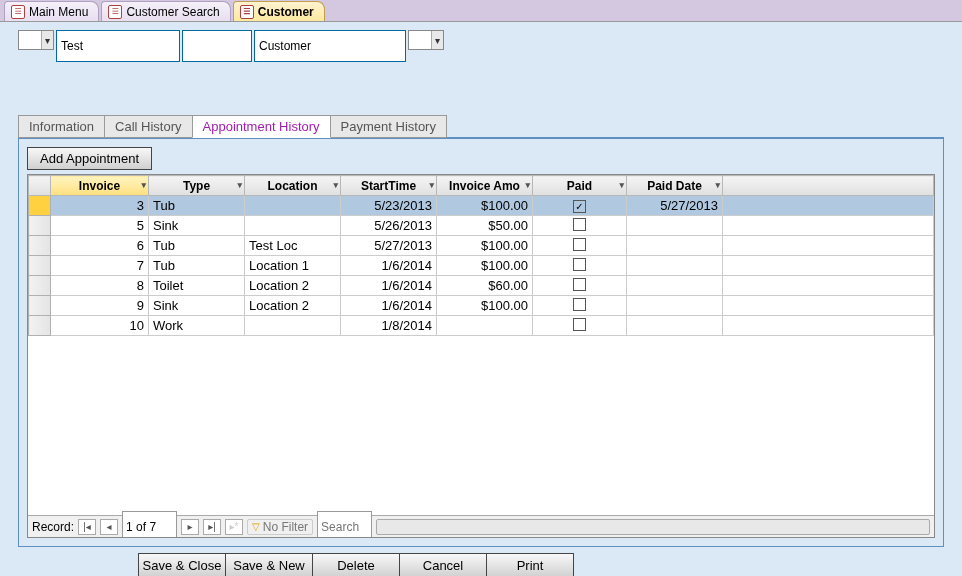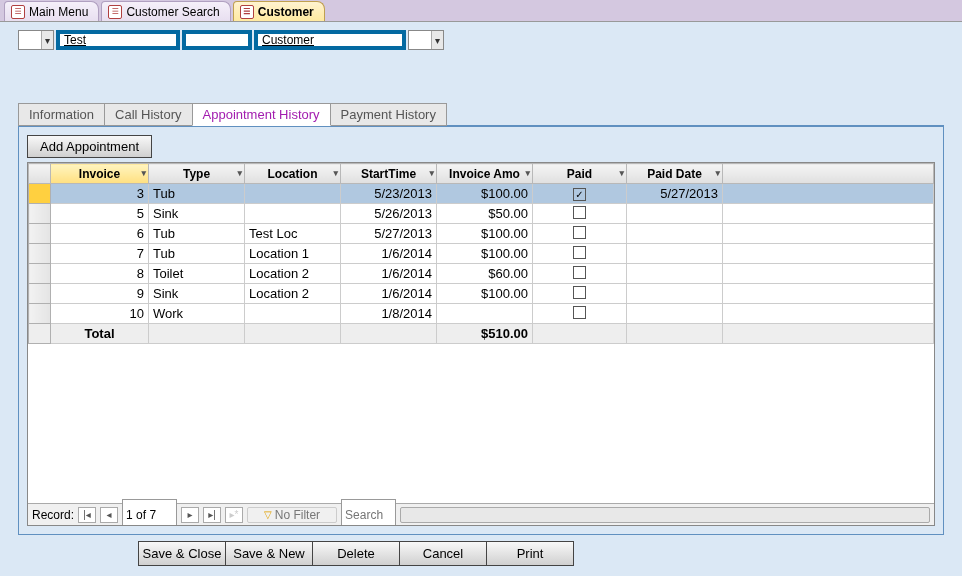--- a/index.html
+++ b/index.html
@@ -81,27 +81,26 @@
     background: #e8e8e8;
     border-left: 1px solid #aaa;
     padding: 0 3px;
     height: 100%;
     display: flex;
     align-items: center;
     margin-right: -2px;
   }
   .txt {
     background: #fff;
-    border: 4px solid #0369a1;
-    height: 20px;
+    border: 1px solid #0369a1;
+    height: 32px;
     font-size: 12px;
     padding: 0 4px;
     display: flex;
     align-items: center;
-    text-decoration: underline;
   }
   .label-jt {
     font-size: 13px;
     margin-top: 6px;
   }
   .picture-block {
     position: absolute;
     right: 18px;
     top: 8px;
     display: flex;
@@ -245,21 +244,21 @@
     width: 55px;
     height: 32px;
     font-size: 12px;
     border: 1px solid #999;
     padding: 0 3px;
   }
   .filter-chip {
     display: flex; align-items: center; gap: 3px;
     color: #777;
     border: 1px solid #ccc;
-    padding: 0 16px;
+    padding: 0 4px;
     height: 16px;
     border-radius: 2px;
     justify-content: flex-end;
   }
   .filter-chip::before {
     content: "▽";
     font-size: 10px;
     color: #e0a000;
   }
   .search-input {
@@ -442,31 +441,20 @@
                 <td class="rowhead"></td>
                 <td class="num">10</td>
                 <td>Work</td>
                 <td></td>
                 <td class="date">1/8/2014</td>
                 <td class="num"></td>
                 <td class="chk"><span class="chkbox"></span></td>
                 <td class="date"></td>
                 <td></td>
               </tr>
-              <tr class="total">
-                <td class="rowhead"></td>
-                <td style="text-align: center;">Total</td>
-                <td></td>
-                <td></td>
-                <td></td>
-                <td class="num">$510.00</td>
-                <td></td>
-                <td></td>
-                <td></td>
-              </tr>
             </tbody>
           </table>
       </div>
       <div class="record-nav">
         <span>Record:</span>
         <span class="navbtn">|◂</span>
         <span class="navbtn">◂</span>
         <input value="1 of 7" style="">
         <span class="navbtn">▸</span>
         <span class="navbtn">▸|</span>

